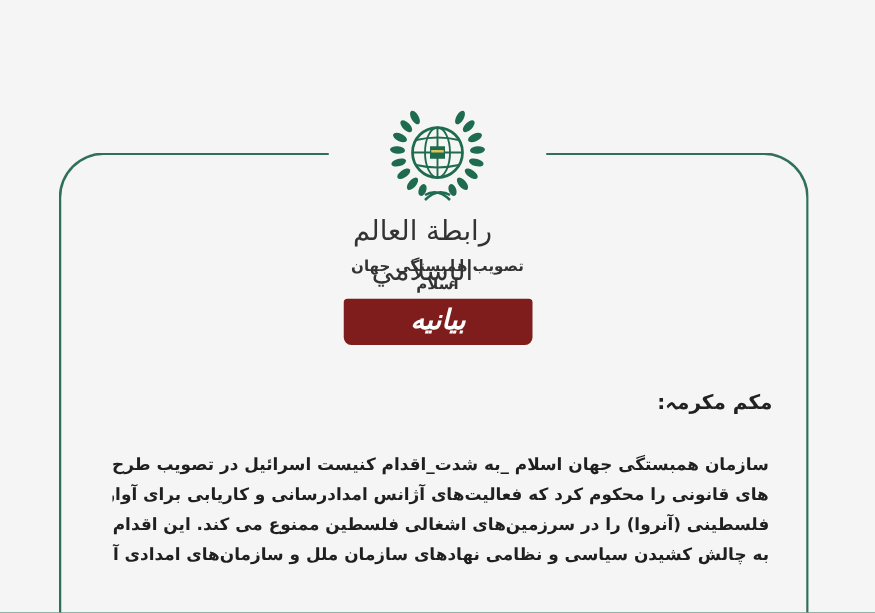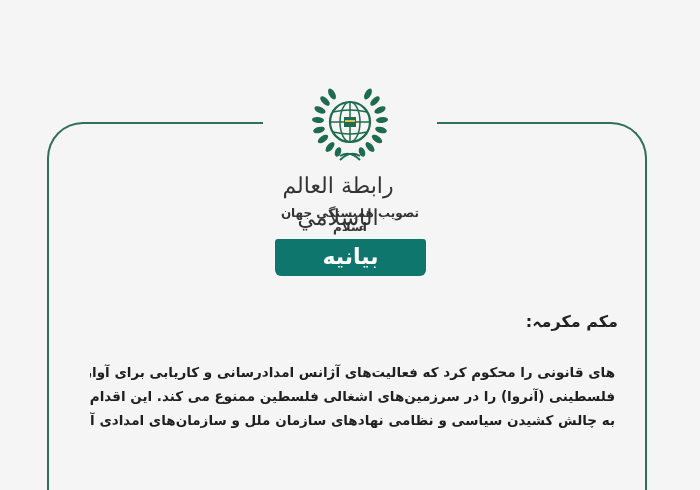--- a/index.html
+++ b/index.html
@@ -50,29 +50,30 @@
       font-family: "DejaVu Sans", sans-serif;
       font-size: 12px;
       font-weight: bold;
       color: #333;
       direction: rtl;
     }
     .badge {
       position: absolute;
       left: 275px; top: 239px;
       width: 151px; height: 37px;
-      background: #0f766e;
+      background: #7f1d1d;
       border-radius: 3px 3px 6px 6px;
       color: #ffffff;
       font-family: "DejaVu Sans", sans-serif;
       font-weight: bold;
       font-size: 22px;
       text-align: center;
       line-height: 36px;
       direction: rtl;
+      font-style: italic;
     }
     .salutation {
       position: absolute;
       right: 82px; top: 312px;
       font-family: "DejaVu Sans", sans-serif;
       font-size: 16px;
       font-weight: bold;
       color: #222;
       direction: rtl;
     }
@@ -139,16 +140,17 @@
 </div>
 
 <div class="calligraphy">رابطة العالم الإسلامي</div>
 <div class="subtitle">تصویب همبستگی جهان اسلام</div>
 
 <div class="badge">بیانیه</div>
 
 <div class="salutation">مکم مکرمہ:</div>
 
 <div class="body-text">
+  <span class="line">سازمان همبستگی جهان اسلام _به شدت_اقدام کنیست اسرائیل در تصویب طرح</span>
   <span class="line">های قانونی را محکوم کرد که فعالیت‌های آژانس امدادرسانی و کاریابی برای آوارگان</span>
   <span class="line">فلسطینی (آنروا) را در سرزمین‌های اشغالی فلسطین ممنوع می کند. این اقدام، تلاشی</span>
   <span class="line">به چالش کشیدن سیاسی و نظامی نهادهای سازمان ملل و سازمان‌های امدادی آن</span>
 </div>
 
 </body></html>

